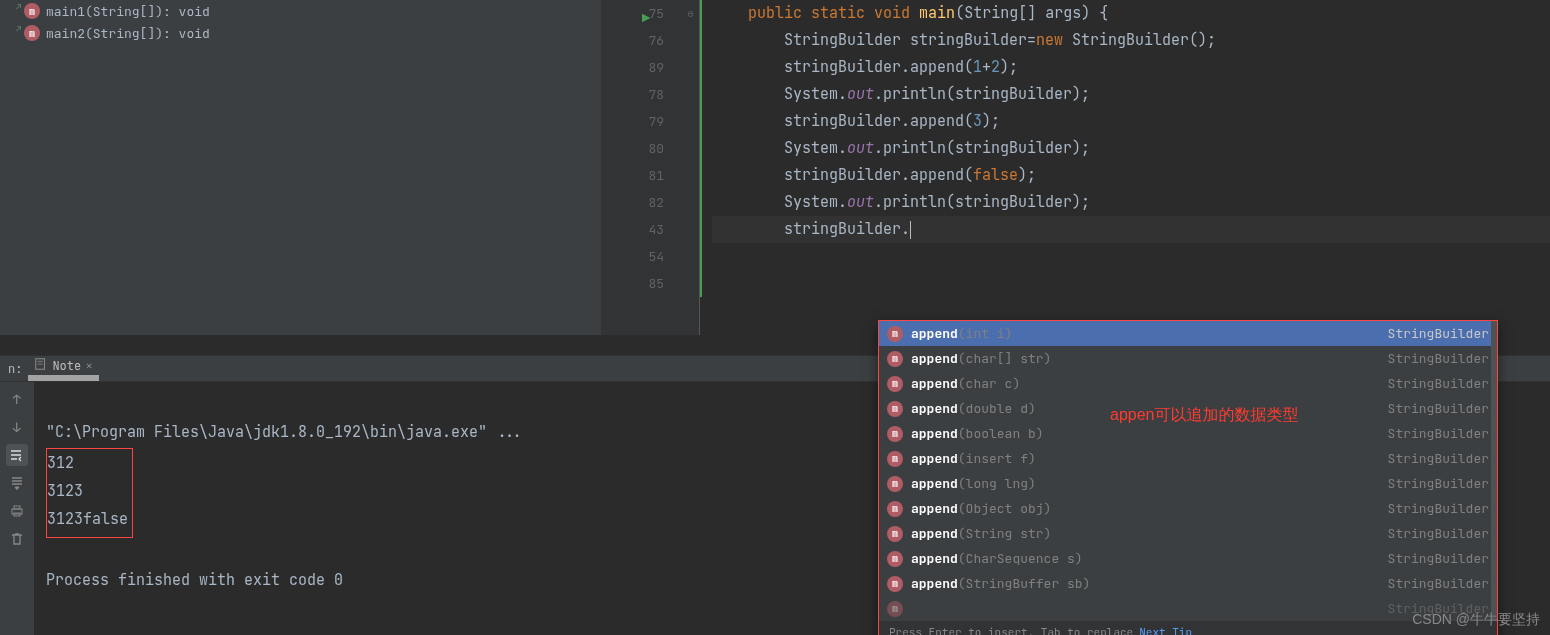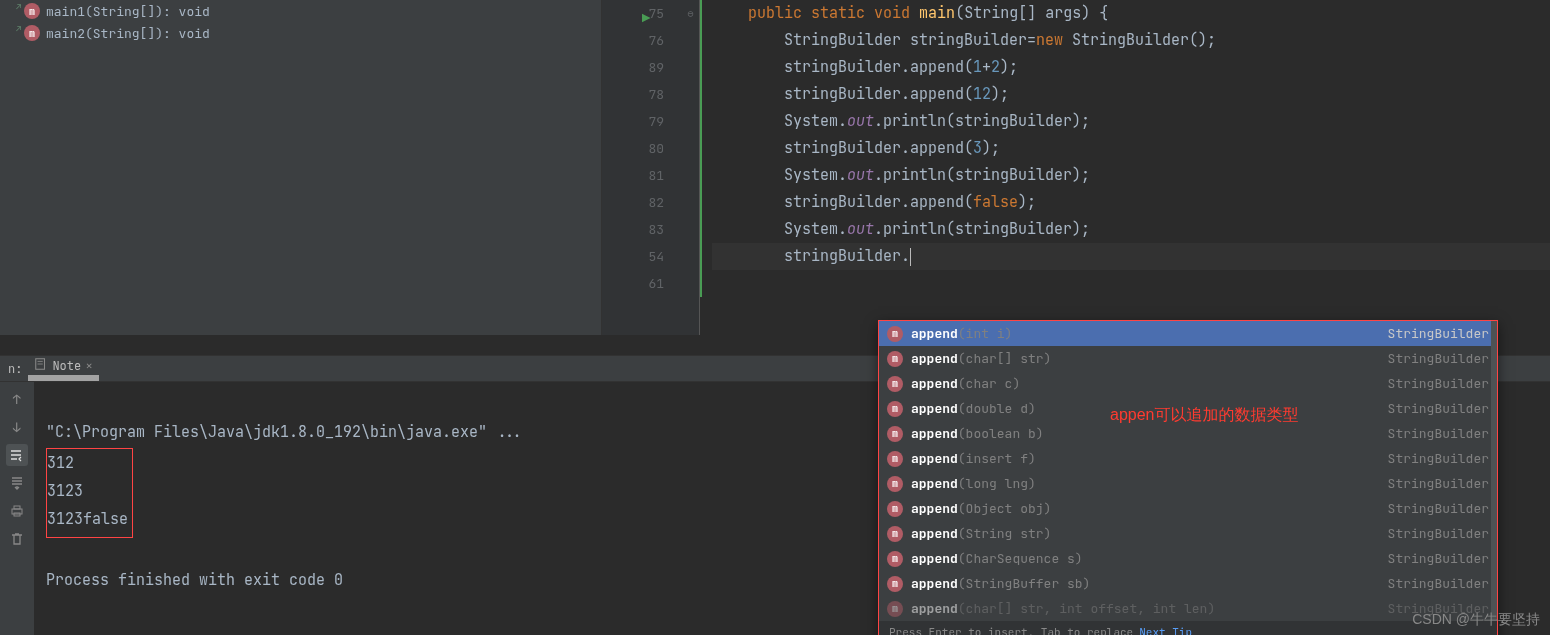--- a/index.html
+++ b/index.html
@@ -83,42 +83,41 @@
   <div class="editor">
     <div class="gutter" id="gutter">
         <div class="ln">75<span class="runmark">▶</span></div>
         <div class="ln">76</div>
         <div class="ln">89</div>
         <div class="ln">78</div>
         <div class="ln">79</div>
         <div class="ln">80</div>
         <div class="ln">81</div>
         <div class="ln">82</div>
-        <div class="ln">83</div>
+        <div class="ln">43</div>
         <div class="ln">54</div>
-        <div class="ln">61</div>
+        <div class="ln">85</div>
       </div>
     <div class="foldmarks" id="foldmarks">
         <div class="fm">⊖</div>
         <div class="fm"></div>
         <div class="fm"></div>
         <div class="fm"></div>
         <div class="fm"></div>
         <div class="fm"></div>
         <div class="fm"></div>
         <div class="fm"></div>
         <div class="fm"></div>
         <div class="fm"></div>
         <div class="fm"></div>
       </div>
     <div class="codearea" id="codearea">
         <div class="codeline"><span>    </span><span class="k">public</span><span> </span><span class="k">static</span><span> </span><span class="k">void</span><span> </span><span class="m-name">main</span><span class="t">(String[] args) {</span></div>
         <div class="codeline"><span class="t">        StringBuilder stringBuilder=</span><span class="k">new</span><span class="t"> StringBuilder();</span></div>
         <div class="codeline"><span class="t">        stringBuilder.append(</span><span class="num">1</span><span class="t">+</span><span class="num">2</span><span class="t">);</span></div>
-        <div class="codeline"><span class="t">        stringBuilder.append(</span><span class="num">12</span><span class="t">);</span></div>
         <div class="codeline"><span class="t">        System.</span><span class="fld">out</span><span class="t">.println(stringBuilder);</span></div>
         <div class="codeline"><span class="t">        stringBuilder.append(</span><span class="num">3</span><span class="t">);</span></div>
         <div class="codeline"><span class="t">        System.</span><span class="fld">out</span><span class="t">.println(stringBuilder);</span></div>
         <div class="codeline"><span class="t">        stringBuilder.append(</span><span class="k">false</span><span class="t">);</span></div>
         <div class="codeline"><span class="t">        System.</span><span class="fld">out</span><span class="t">.println(stringBuilder);</span></div>
         <div class="codeline hl-line"><span class="t">        stringBuilder.</span><span class="caret"></span></div>
         <div class="codeline"><span></span></div>
         <div class="vbar green" style="top: 0px; height: 297px;"></div>
       </div>
   </div>
@@ -176,21 +175,20 @@
         <span class="pop-name"><b>append</b><span class="p">(CharSequence s)</span></span>
         <span class="pop-return">StringBuilder</span>
       </div>
       <div class="popup-row">
         <span class="pm">m</span>
         <span class="pop-name"><b>append</b><span class="p">(StringBuffer sb)</span></span>
         <span class="pop-return">StringBuilder</span>
       </div>
       <div class="popup-row" style="opacity: 0.5;">
         <span class="pm">m</span>
-        <span class="pop-name"><b>append</b><span class="p">(char[] str, int offset, int len)</span></span>
         <span class="pop-return">StringBuilder</span>
       </div>
     </div>
   <div class="popup-side"></div>
   <div class="popup-footer">
     <span>Press Enter to insert, Tab to replace</span>
     <span class="link">Next Tip</span>
   </div>
 </div>
 <div class="popup-annot">appen可以追加的数据类型</div>

